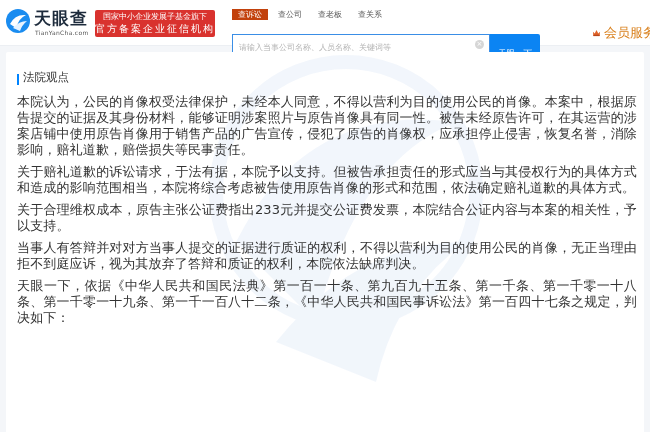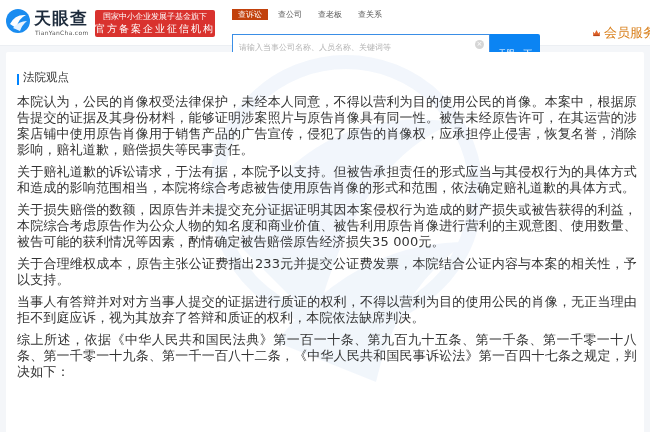--- a/index.html
+++ b/index.html
@@ -93,18 +93,17 @@
   </svg>
 
   <div class="section-title">
     <span class="title-bar"></span>
     <span class="title-text">法院观点</span>
   </div>
 
   <div class="content">
     <p class="para">本院认为，公民的肖像权受法律保护，未经本人同意，不得以营利为目的使用公民的肖像。本案中，根据原告提交的证据及其身份材料，能够证明涉案照片与原告肖像具有同一性。被告未经原告许可，在其运营的涉案店铺中使用原告肖像用于销售产品的广告宣传，侵犯了原告的肖像权，应承担停止侵害，恢复名誉，消除影响，赔礼道歉，赔偿损失等民事责任。</p>
     <p class="para">关于赔礼道歉的诉讼请求，于法有据，本院予以支持。但被告承担责任的形式应当与其侵权行为的具体方式和造成的影响范围相当，本院将综合考虑被告使用原告肖像的形式和范围，依法确定赔礼道歉的具体方式。</p>
-    <p class="para">关于损失赔偿的数额，因原告并未提交充分证据证明其因本案侵权行为造成的财产损失或被告获得的利益，本院综合考虑原告作为公众人物的知名度和商业价值、被告利用原告肖像进行营利的主观意图、使用数量、被告可能的获利情况等因素，酌情确定被告赔偿原告经济损失35 000元。</p>
     <p class="para">关于合理维权成本，原告主张公证费指出233元并提交公证费发票，本院结合公证内容与本案的相关性，予以支持。</p>
     <p class="para">当事人有答辩并对对方当事人提交的证据进行质证的权利，不得以营利为目的使用公民的肖像，无正当理由拒不到庭应诉，视为其放弃了答辩和质证的权利，本院依法缺席判决。</p>
-    <p class="para">综上所述，依据《中华人民共和国民法典》第一百一十条、第九百九十五条、第一千条、第一千零一十八条、第一千零一十九条、第一千一百八十二条，《中华人民共和国民事诉讼法》第一百四十七条之规定，判决如下：</p>
+    <p class="para">天眼一下，依据《中华人民共和国民法典》第一百一十条、第九百九十五条、第一千条、第一千零一十八条、第一千零一十九条、第一千一百八十二条，《中华人民共和国民事诉讼法》第一百四十七条之规定，判决如下：</p>
   </div>
 </div>
 
 </body></html>

